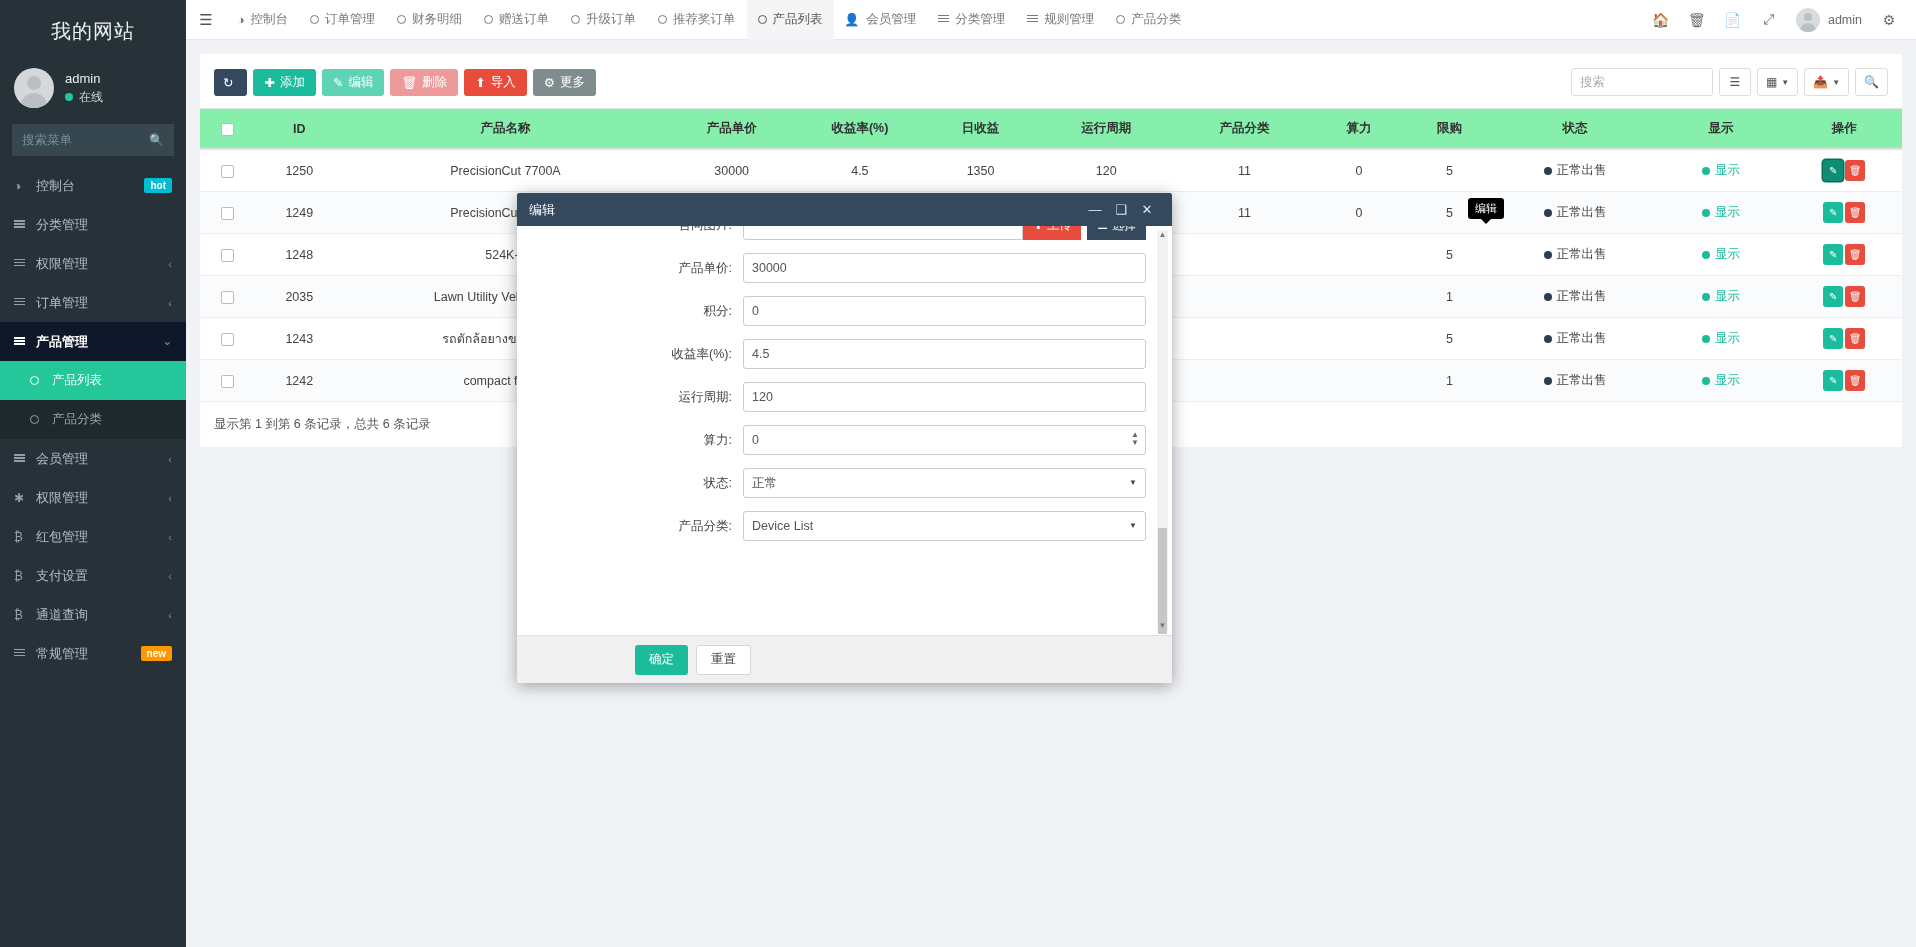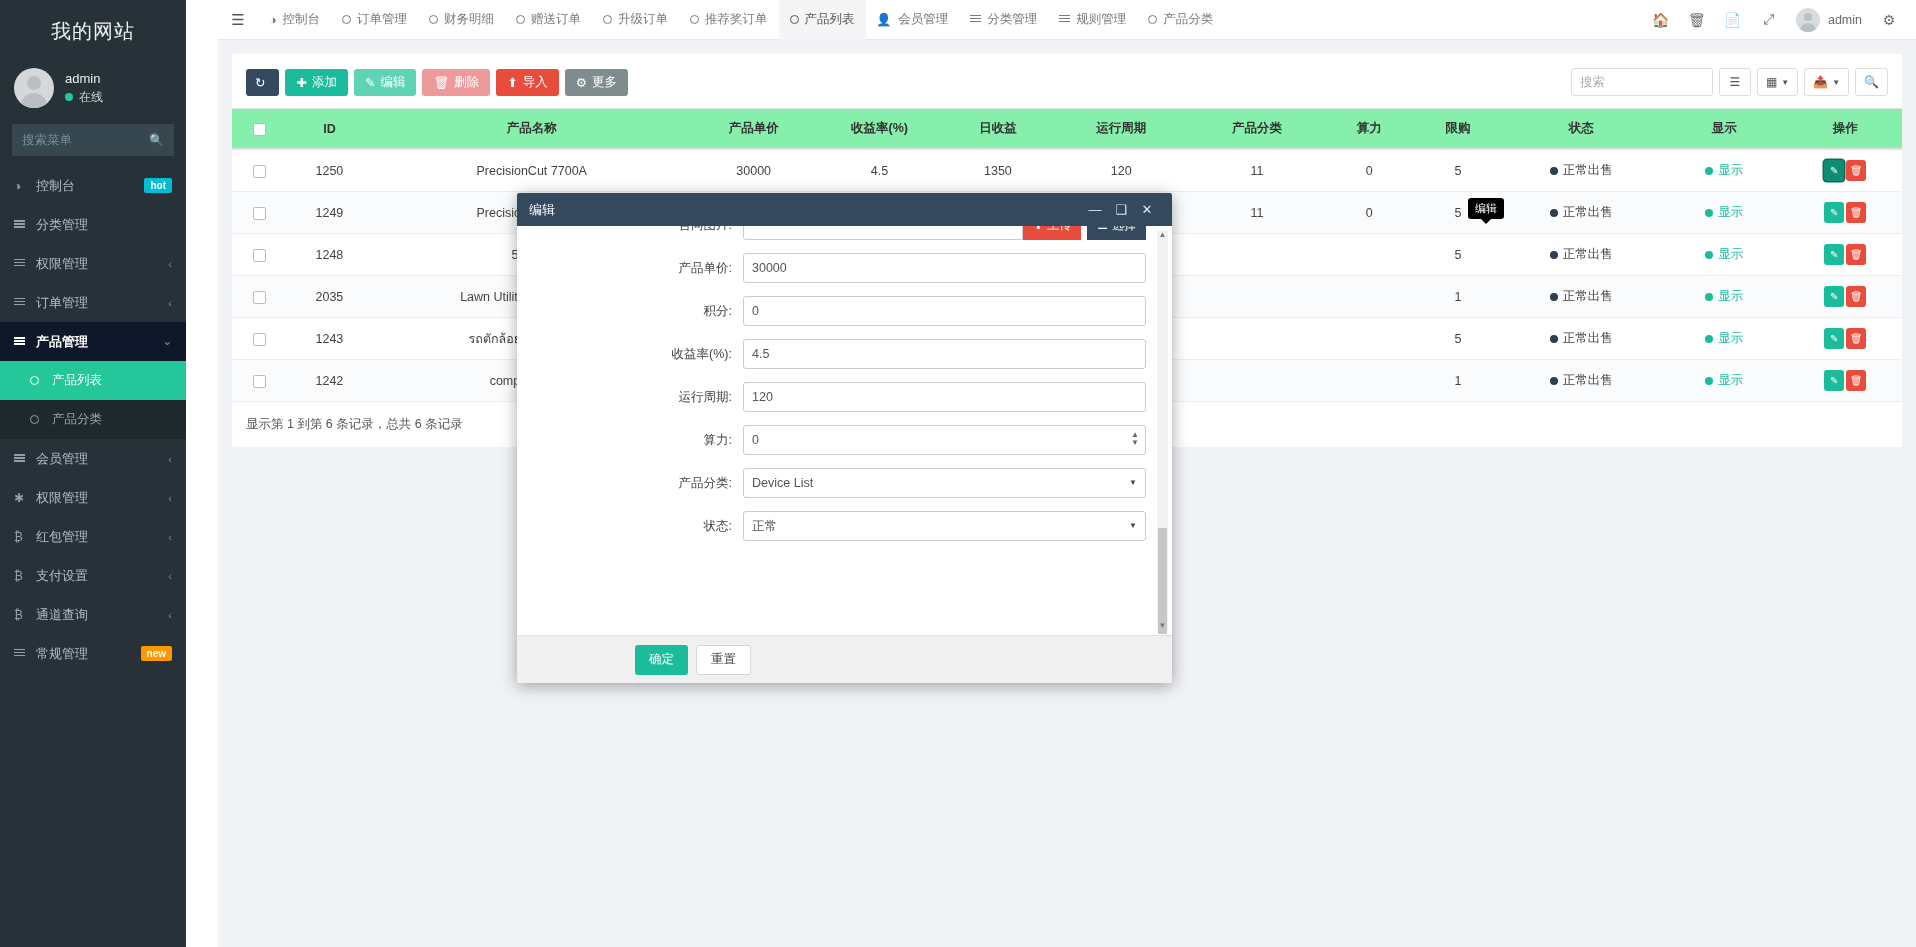--- a/index.html
+++ b/index.html
@@ -3,21 +3,21 @@
 <meta charset="utf-8">
 <style>
   * { box-sizing: border-box; margin: 0; padding: 0; }
   html, body {
     width: 1916px; height: 947px;
     font-family: "Liberation Sans", "DejaVu Sans", sans-serif;
     font-size: 13px;
     background: #fff;
     overflow: hidden;
   }
-  .app { position: relative; width: 1916px; height: 873px; display: flex; gap: 32px; }
+  .app { position: relative; width: 1916px; height: 873px; display: flex; }
 
   
   .sidebar {
     width: 186px; height: 947px; flex: 0 0 186px;
     background: #263238;
     color: #b0bec5;
     overflow: hidden;
     position: relative;
   }
   .brand {
@@ -572,26 +572,26 @@
           </div>
           <div class="frow">
             <div class="flabel">运行周期:</div>
             <div class="fctl"><input type="text" value="120" style=""></div>
           </div>
           <div class="frow">
             <div class="flabel">算力:</div>
             <div class="fctl"><input type="text" value="0" style=""><span class="spin">▲<br>▼</span></div>
           </div>
           <div class="frow">
+            <div class="flabel">状态:</div>
+            <div class="fctl has-sel"><input type="text" readonly="" value="正常" style=""></div>
+          </div>
+          <div class="frow">
             <div class="flabel">产品分类:</div>
             <div class="fctl has-sel"><input type="text" readonly="" value="Device List" style=""></div>
-          </div>
-          <div class="frow">
-            <div class="flabel">状态:</div>
-            <div class="fctl has-sel"><input type="text" readonly="" value="正常" style=""></div>
           </div>
         </div>
       <div class="vscroll">
         <div class="up">▲</div>
         <div class="thumb" style="top:298px; height:106px;"></div>
         <div class="down" style="position:absolute;bottom:0;left:0;right:0">▼</div>
       </div>
     </div>
     <div class="modal-foot">
       <button class="mf-ok">确定</button>

